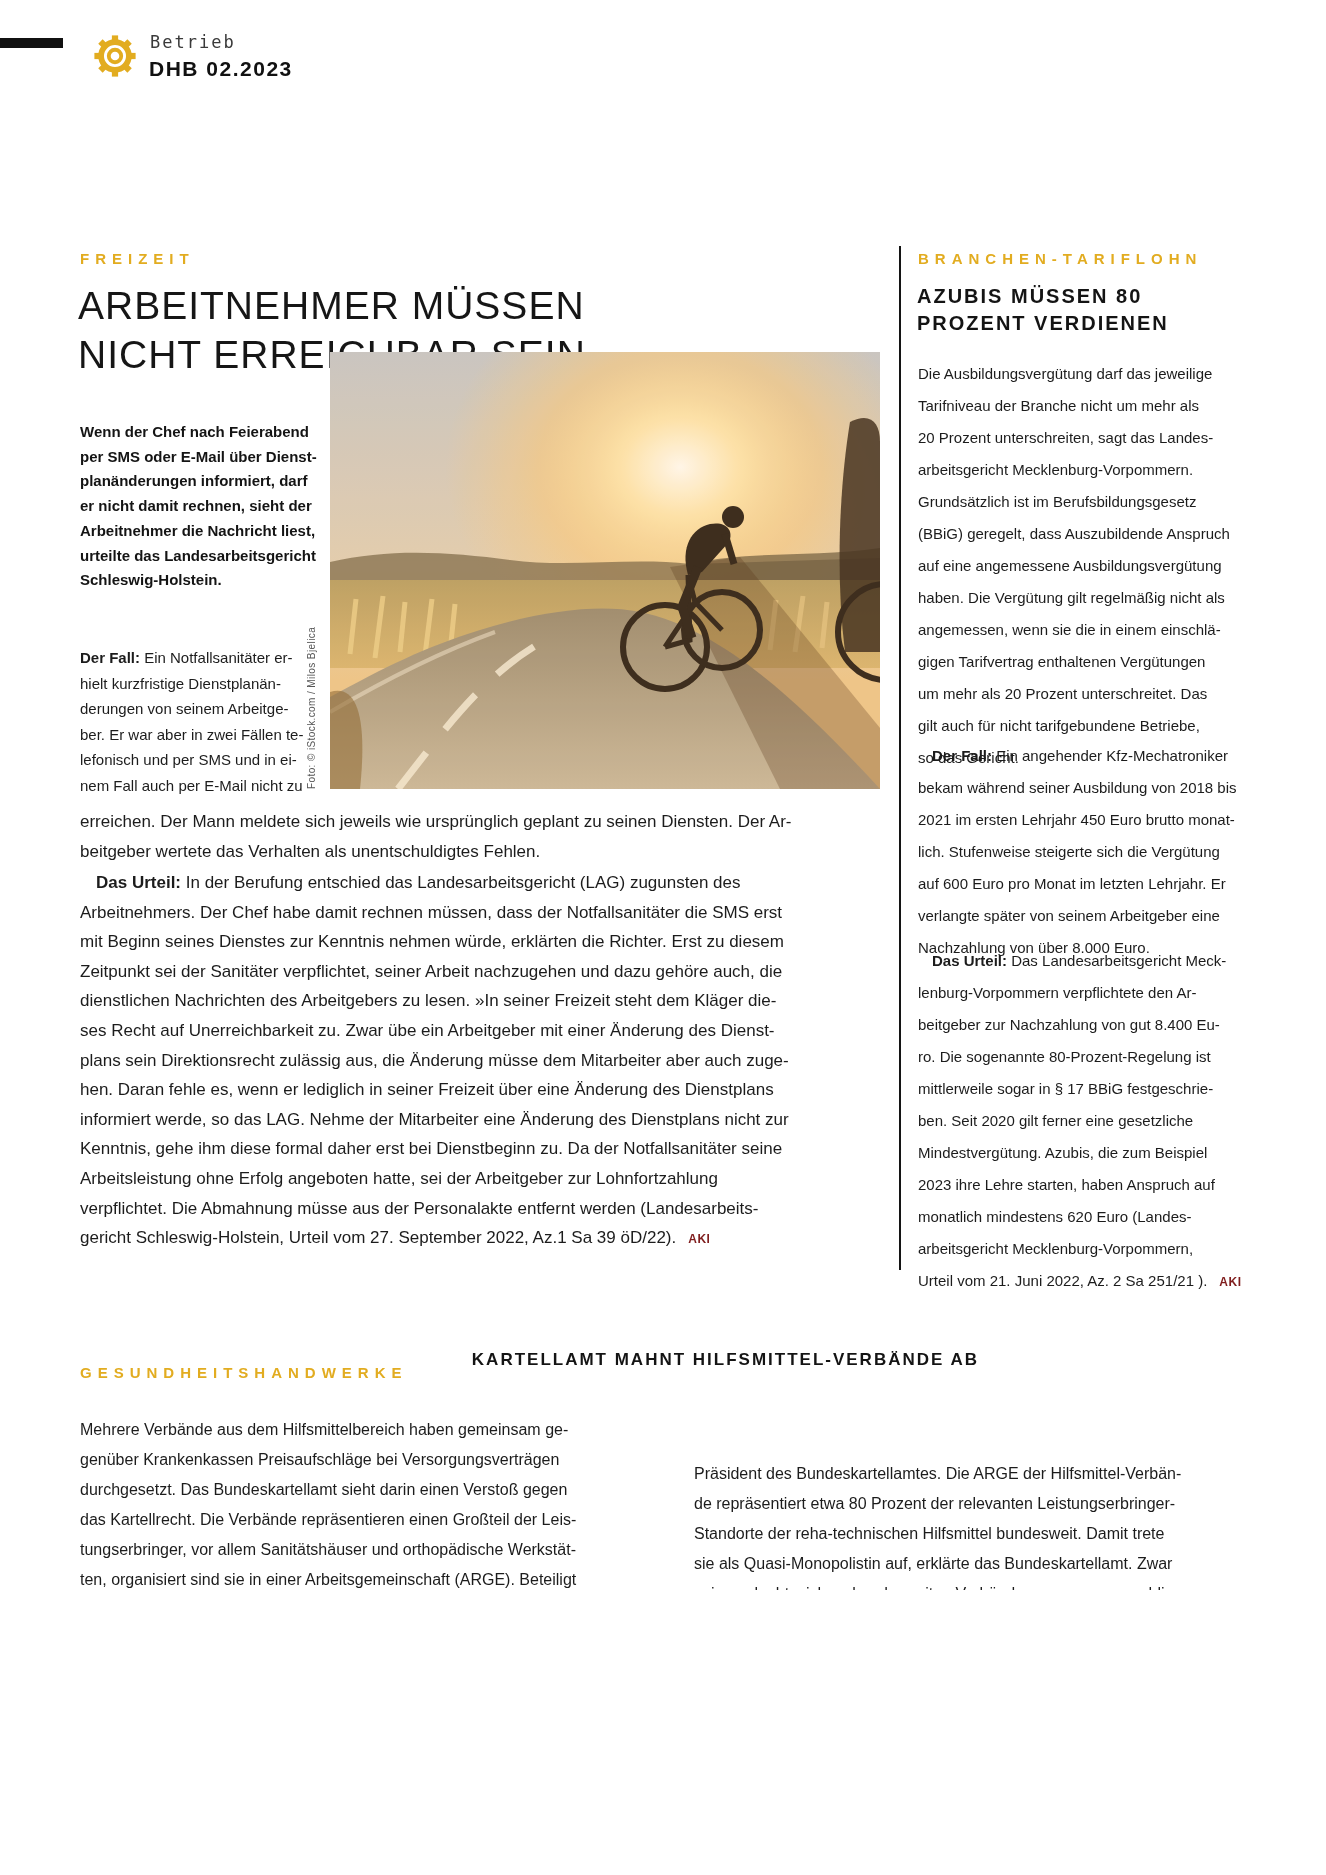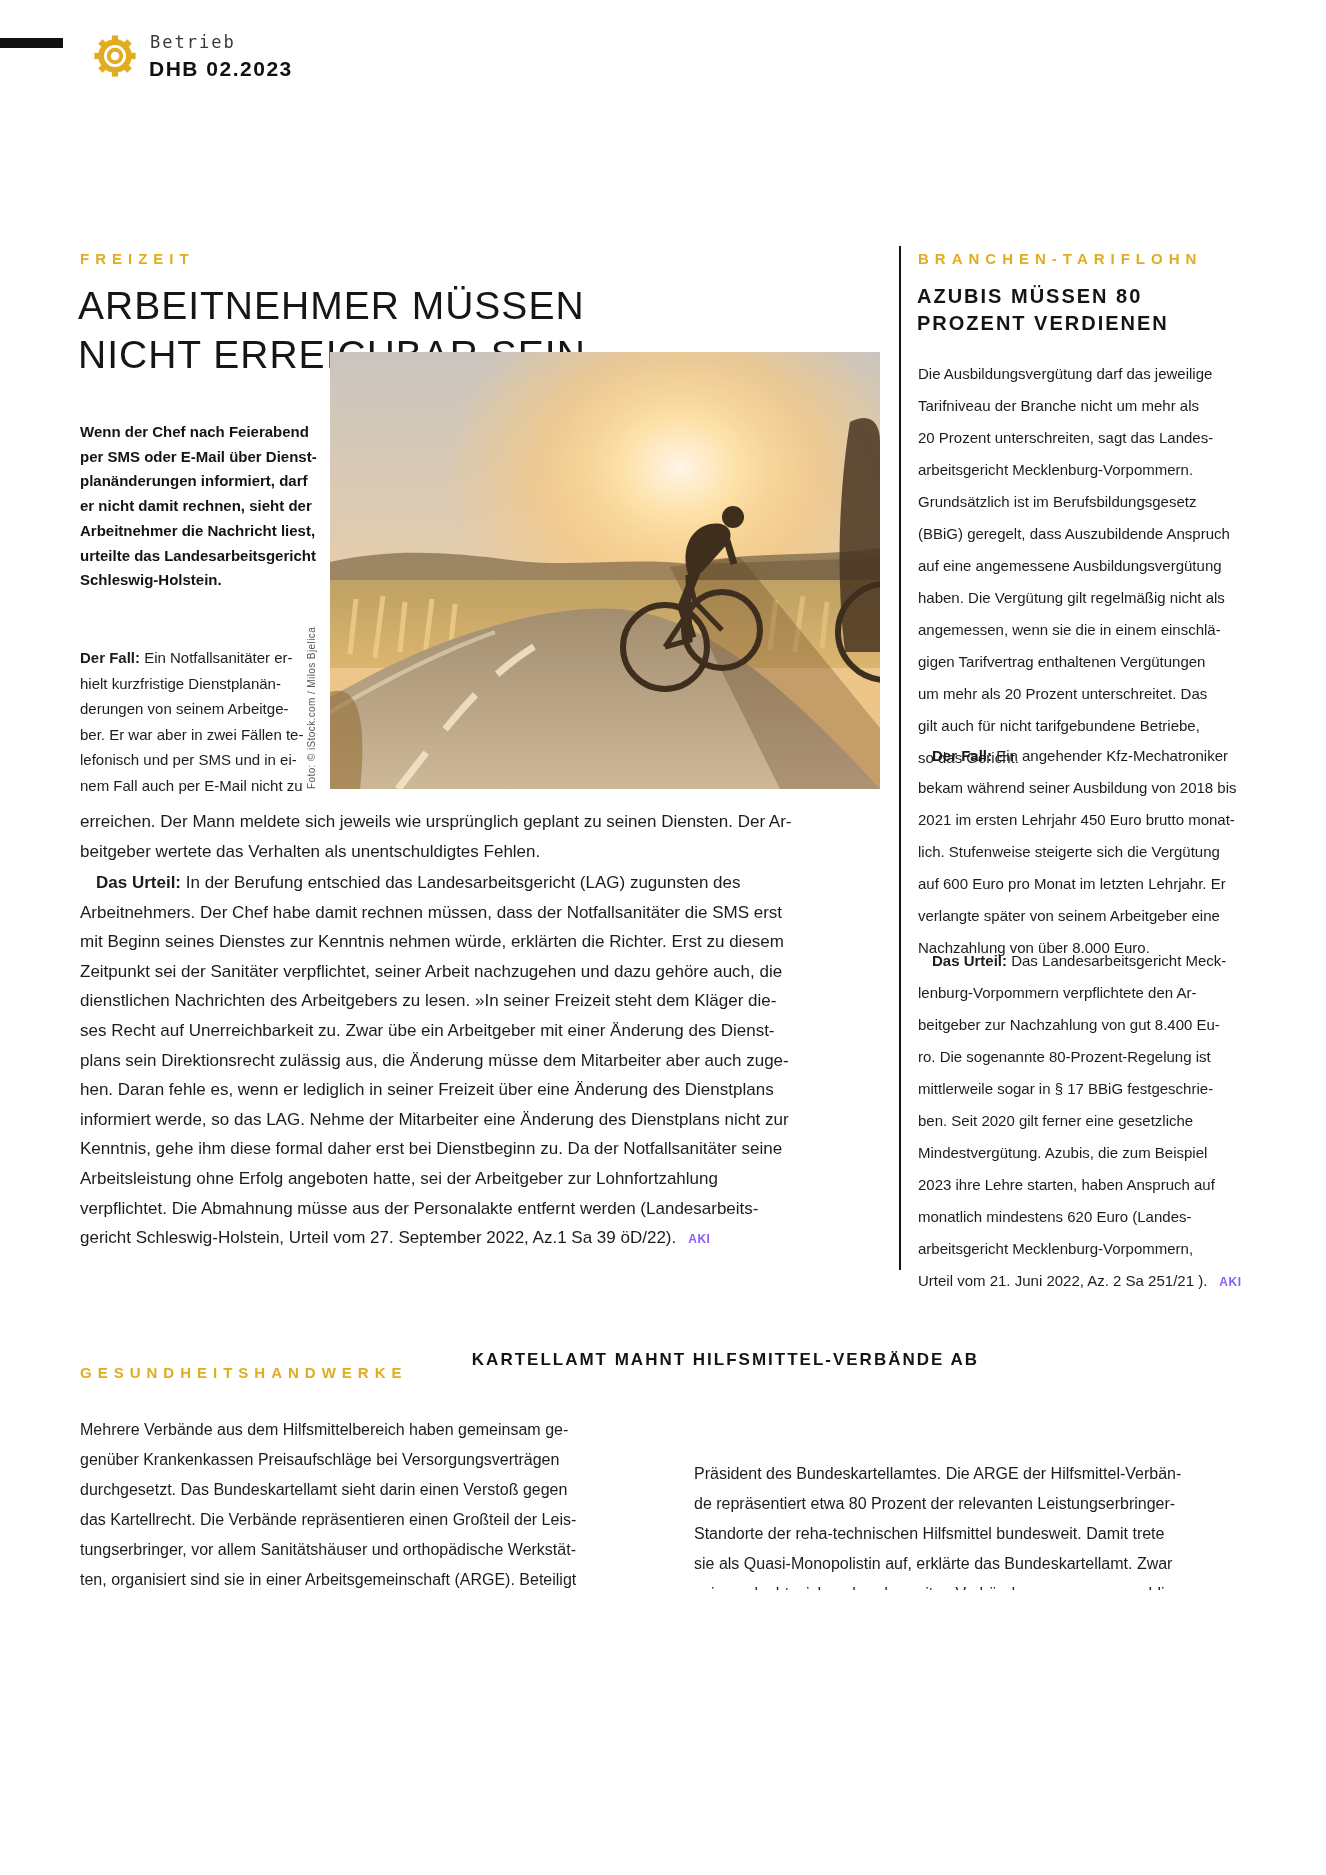--- a/index.html
+++ b/index.html
@@ -15,21 +15,21 @@
     font-family:"DejaVu Sans Mono", monospace;font-size:17px;letter-spacing:2px;color:#3a3a3a;
   }
   .hdr-issue{
     position:absolute;left:149px;top:57px;
     font-size:21px;font-weight:bold;letter-spacing:1.5px;color:#111;
   }
   
   .kicker{font-size:15px;font-weight:600;letter-spacing:6px;color:#E2AC20;white-space:nowrap;}
   .pre{white-space:pre-line;}
   .lbl{font-weight:bold;}
-  .author{font-weight:bold;font-size:12px;letter-spacing:0.5px;margin-left:12px;color:#8b5cf6;}
+  .author{font-weight:bold;font-size:12px;letter-spacing:0.5px;margin-left:12px;color:#7f1d1d;}
   
   .a1-kicker{position:absolute;left:80px;top:250px;}
   .a1-headline{
     position:absolute;left:78px;top:281px;width:740px;
     font-size:39px;line-height:49px;font-weight:500;letter-spacing:1px;color:#161616;
   }
   .a1-lead{
     position:absolute;left:80px;top:420px;width:255px;
     font-size:15px;line-height:24.7px;font-weight:bold;color:#141414;
   }

